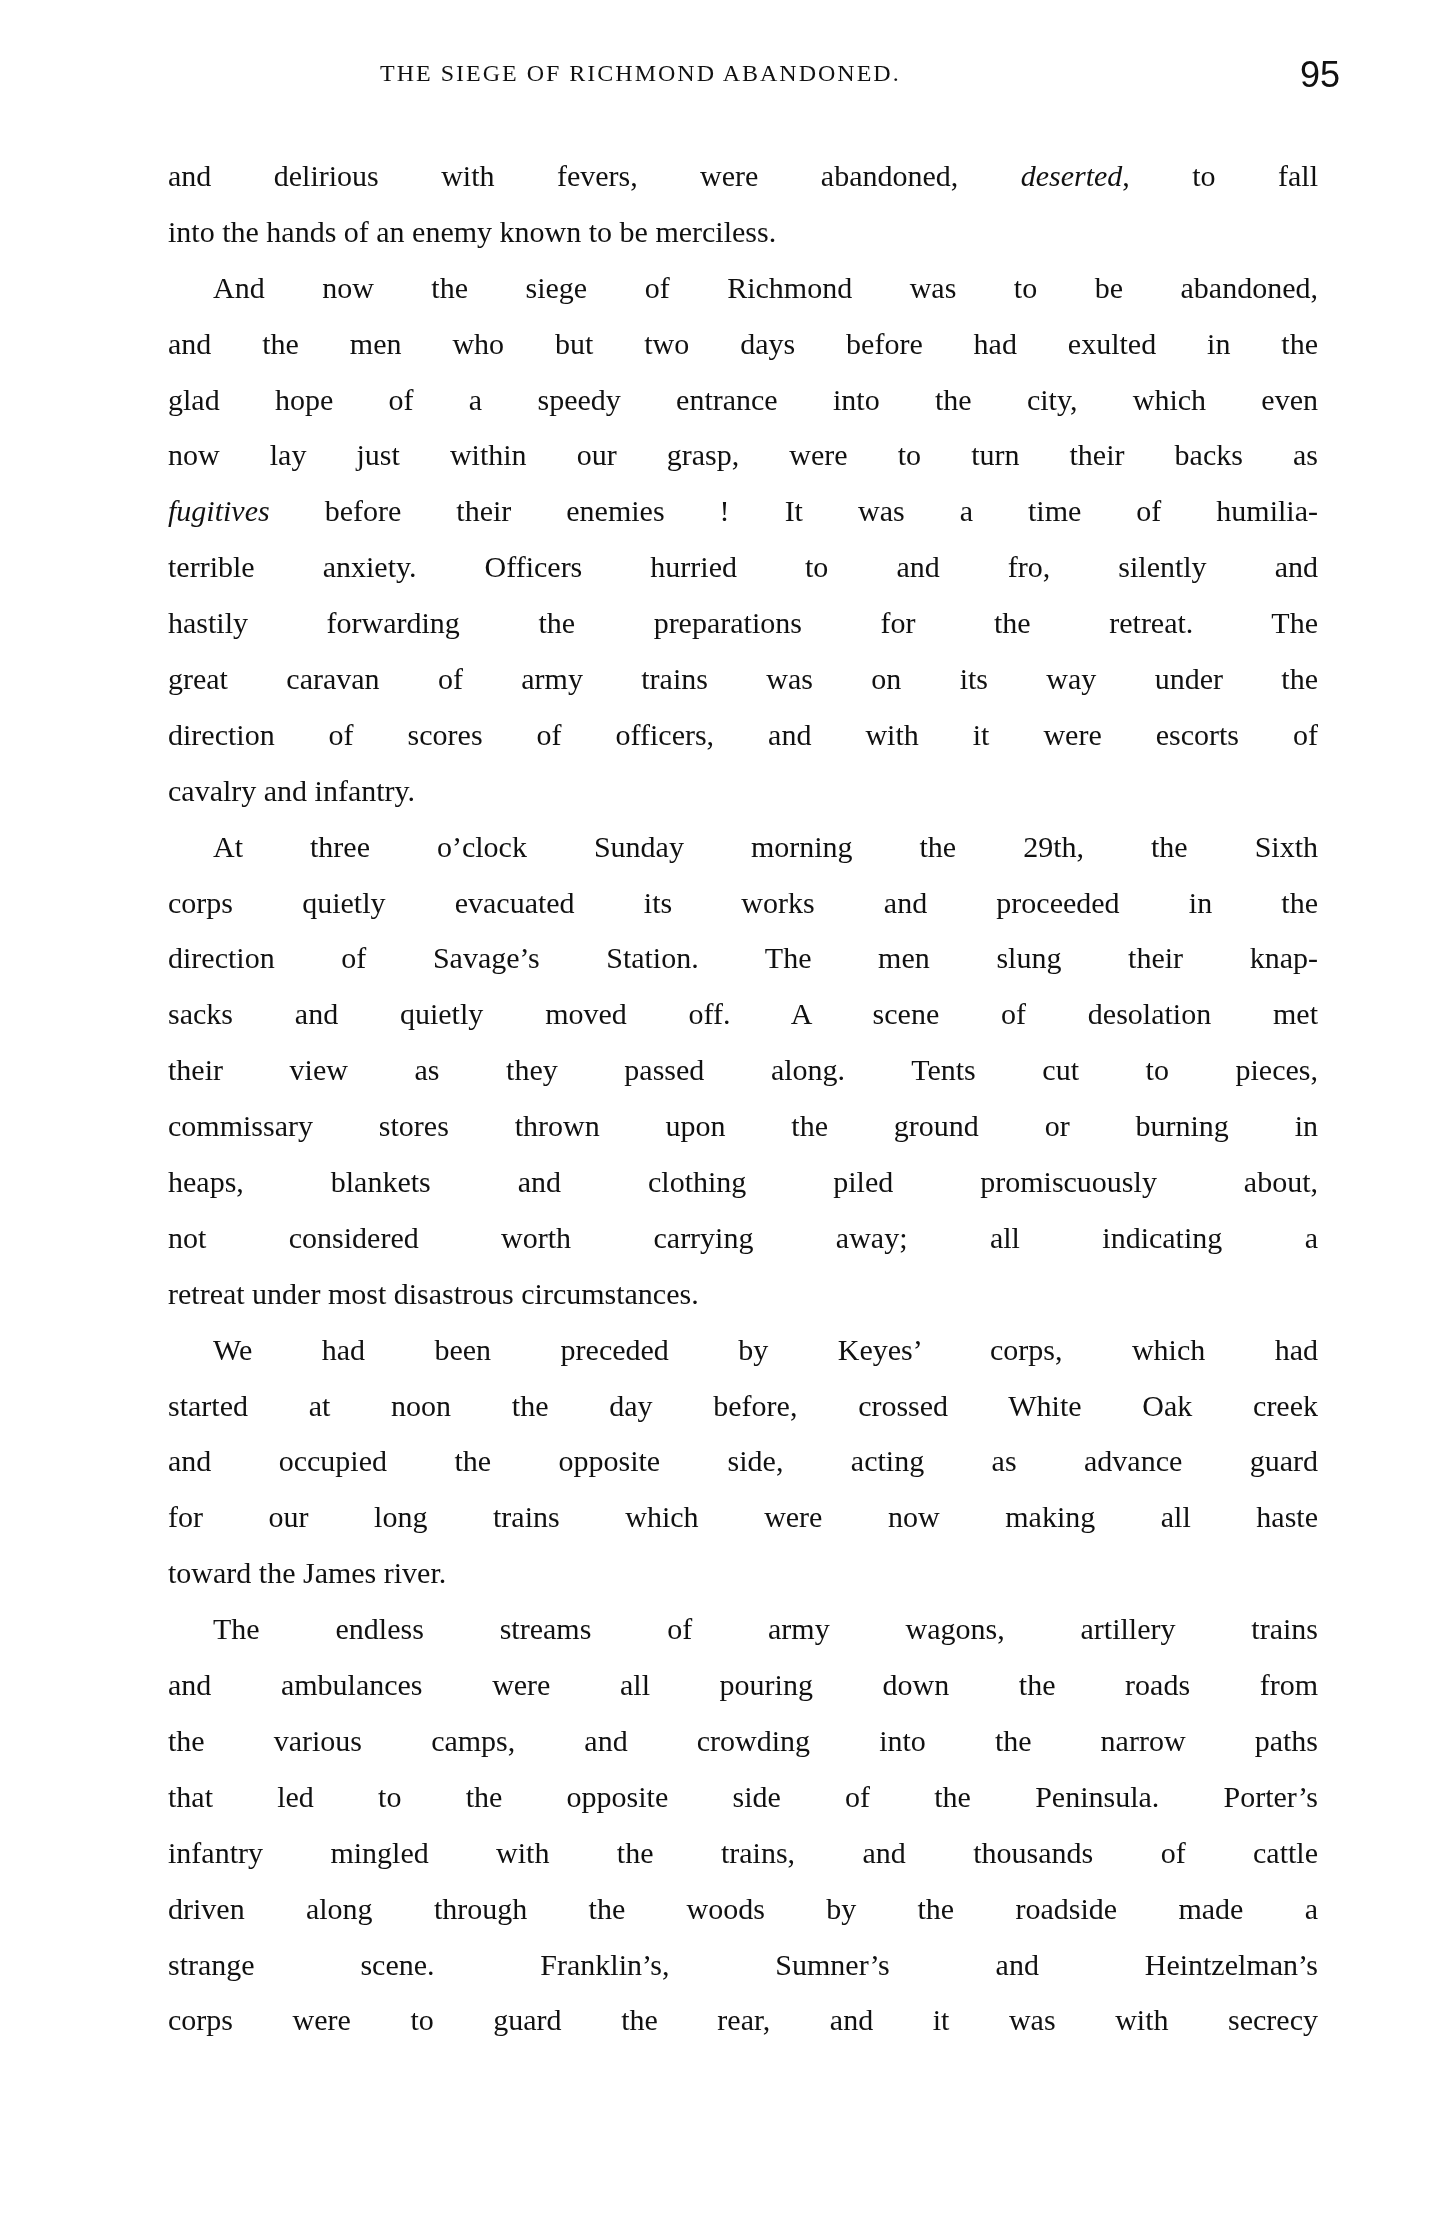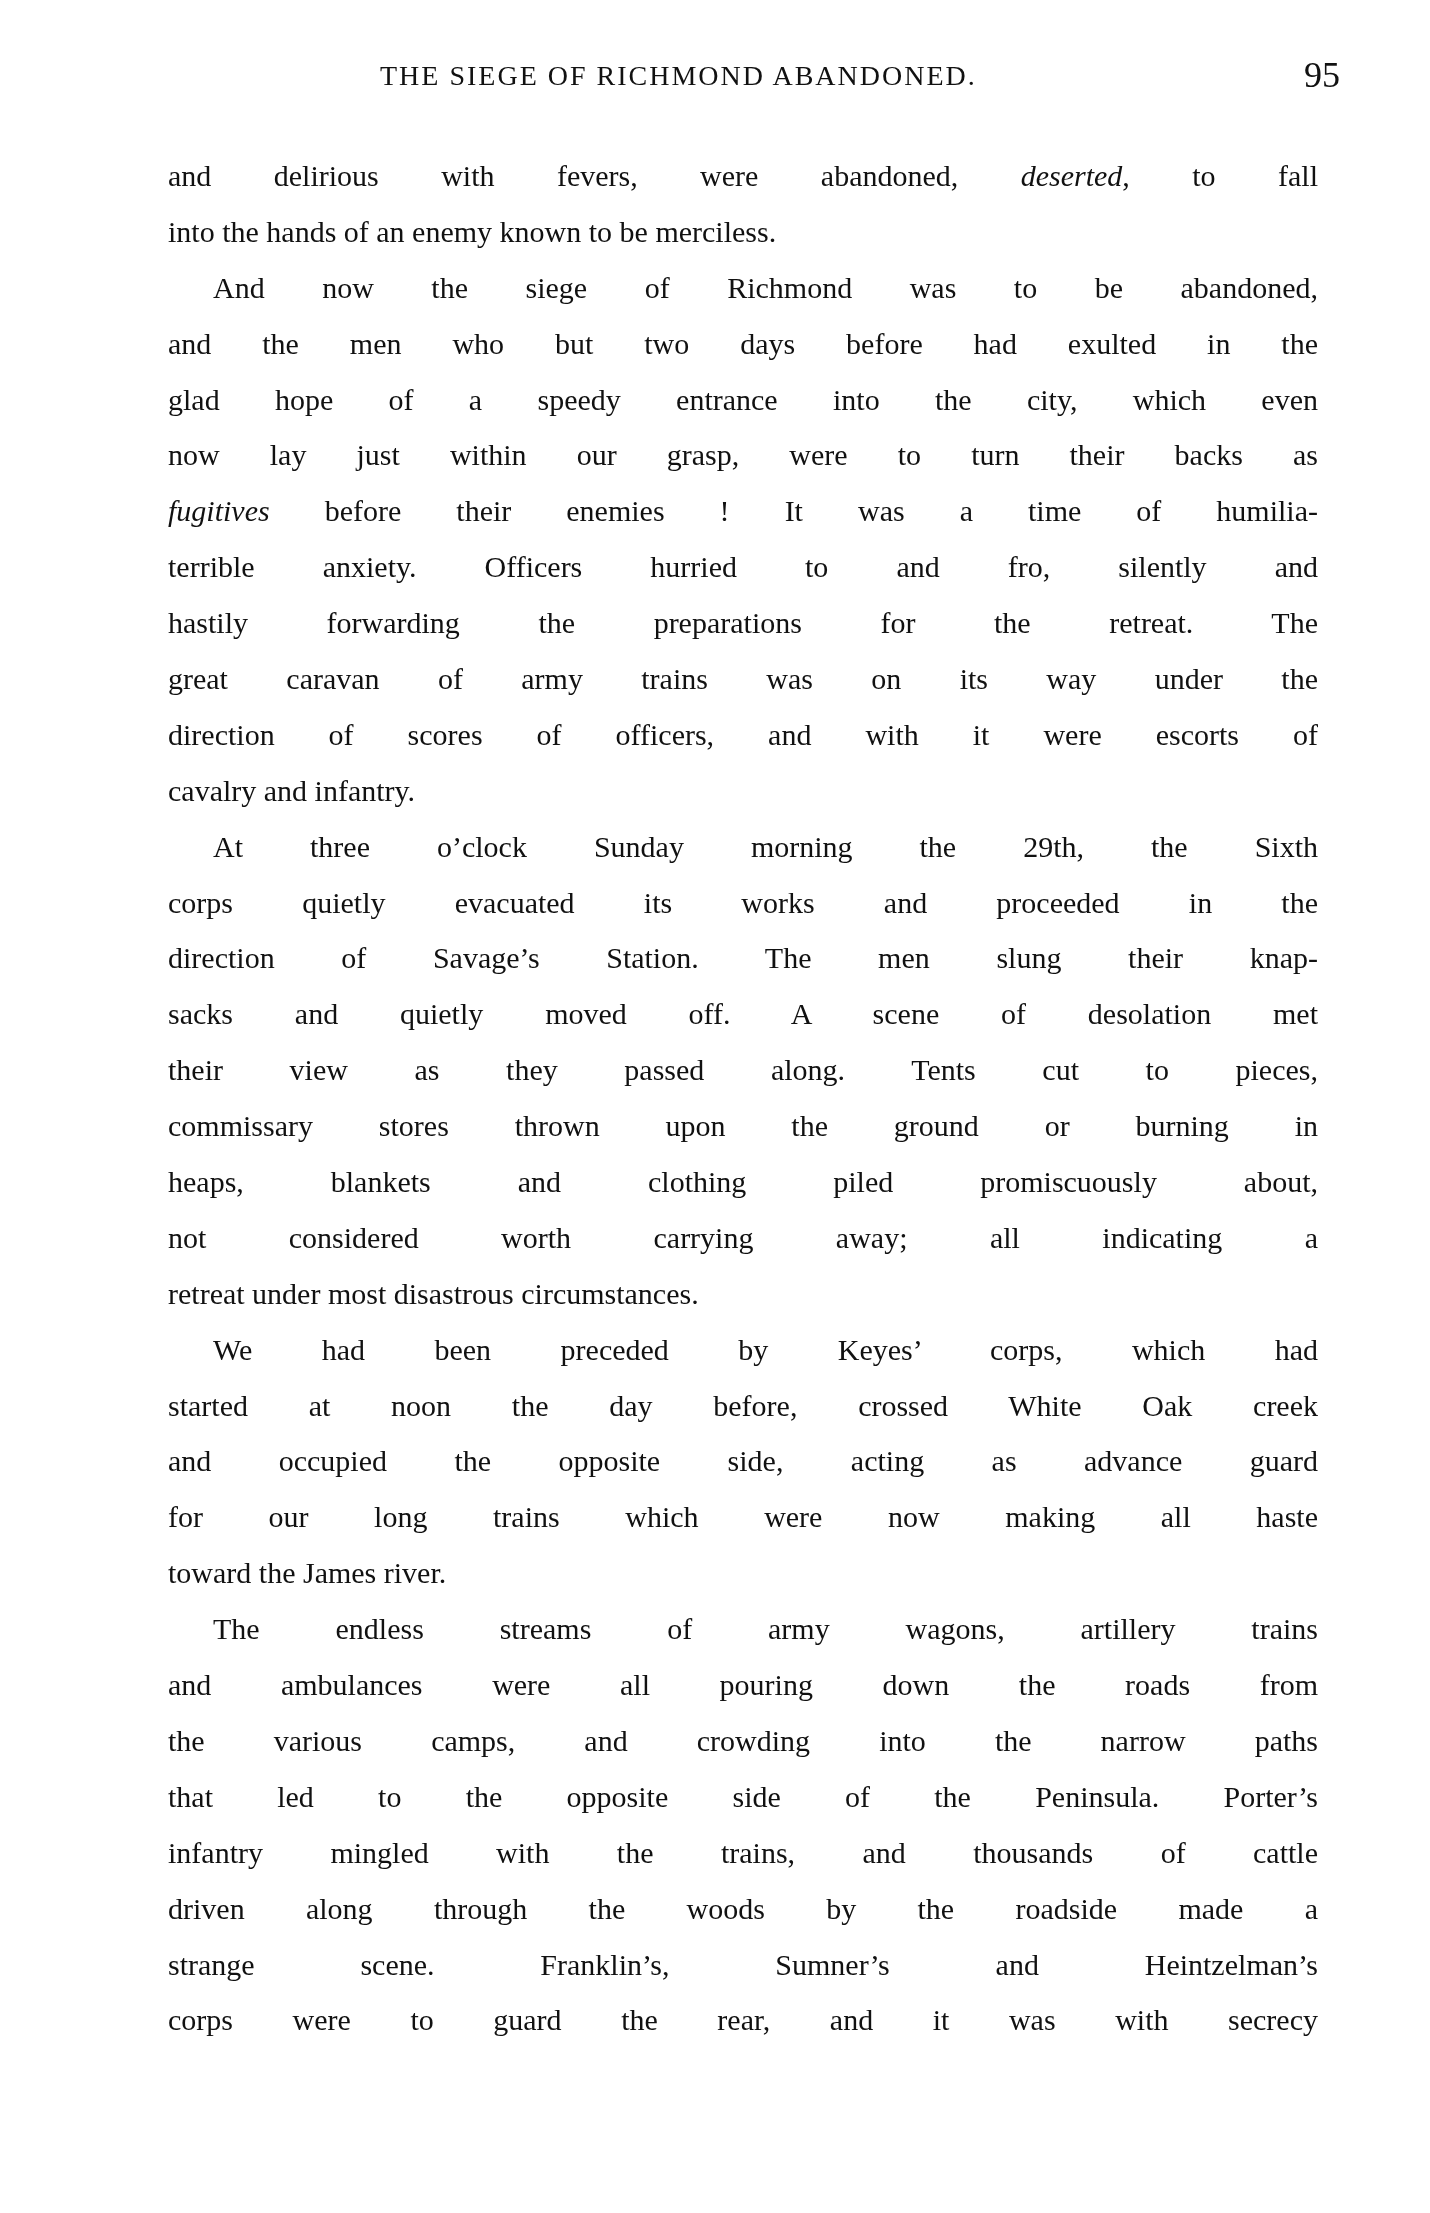--- a/index.html
+++ b/index.html
@@ -1,20 +1,20 @@
 <!DOCTYPE html>
 <html><head>
   <meta charset="utf-8">
   <style>
     html, body { margin: 0; padding: 0; background: #ffffff; }
     body { width: 1430px; height: 2213px; position: relative; overflow: hidden; }
     .page { position: absolute; left: 0; top: 0; width: 1430px; height: 2213px; background: #fff; color: #111; font-family: "DejaVu Serif", "Liberation Serif", serif; }
     .running-head { position: absolute; top: 52px; left: 0; width: 1430px; height: 40px; }
-    .running-title { position: absolute; left: 380px; top: 8px; font-size: 28px; letter-spacing: 2px; font-family: "Liberation Serif", serif; color: #111; }
-    .page-number { position: absolute; right: 90px; top: 2px; font-size: 36px; font-family: Liberation Serif, serif; color: #111; }
+    .running-title { position: absolute; left: 380px; top: 8px; font-size: 24px; letter-spacing: 2px; font-family: "Liberation Serif", serif; color: #111; }
+    .page-number { position: absolute; right: 90px; top: 2px; font-size: 36px; font-family: Liberation Sans, sans-serif; color: #111; }
     .body-text { position: absolute; left: 168px; top: 148px; width: 1150px; }
     .line { display: block; height: 55.9px; line-height: 55.9px; font-size: 30px; font-family: "Liberation Serif", serif; text-align: justify; text-align-last: justify; white-space: nowrap; overflow: visible; color: #111; }
     .line.last { text-align-last: left; }
     .line.indent { padding-left: 45px; }
     .line .it { font-style: italic; }
   </style>
 </head>
 <body>
 
 <div class="page">

